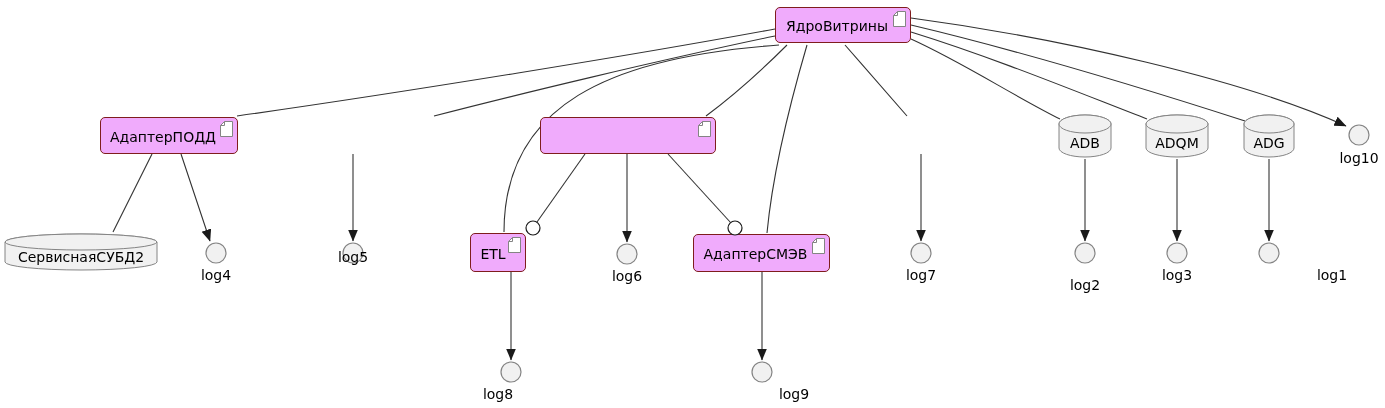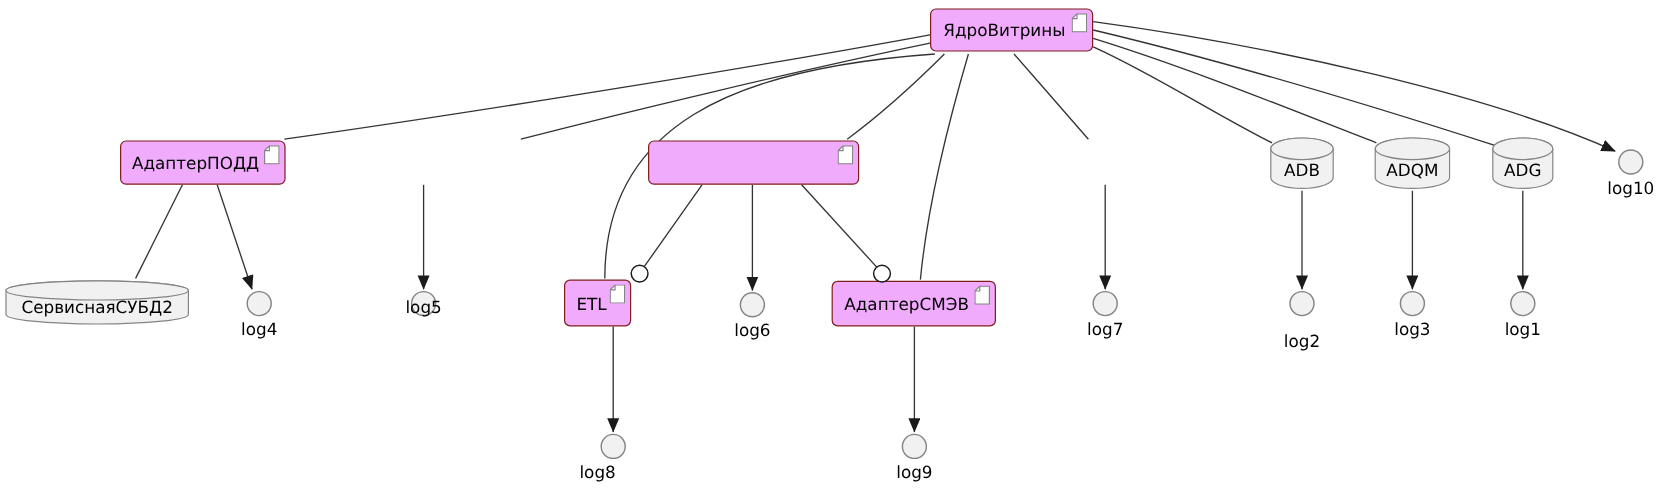--- a/index.html
+++ b/index.html
@@ -140,22 +140,22 @@
     <div class="lbl" style="top:16px">СервиснаяСУБД2</div>
   </div>
 
   <div class="loglabel" style="left:1327px;top:150px">log10</div>
   <div class="loglabel" style="left:184px;top:267px">log4</div>
   <div class="loglabel" style="left:321px;top:249px">log5</div>
   <div class="loglabel" style="left:595px;top:268px">log6</div>
   <div class="loglabel" style="left:889px;top:267px">log7</div>
   <div class="loglabel" style="left:1053px;top:277px">log2</div>
   <div class="loglabel" style="left:1145px;top:267px">log3</div>
-  <div class="loglabel" style="left:1237px;top:267px">log1</div>
+  <div class="loglabel" style="left:1300px;top:267px">log1</div>
   <div class="loglabel" style="left:466px;top:386px">log8</div>
-  <div class="loglabel" style="left:730px;top:386px">log9</div>
+  <div class="loglabel" style="left:762px;top:386px">log9</div>
 
   <svg class="overlay" width="1385" height="408">
     <circle cx="533" cy="228" r="7" fill="#ffffff" stroke="#1a1a1a" stroke-width="1.2"></circle>
     <circle cx="735" cy="228" r="7" fill="#ffffff" stroke="#1a1a1a" stroke-width="1.2"></circle>
   </svg>
 
 </div>
 
 </body></html>

